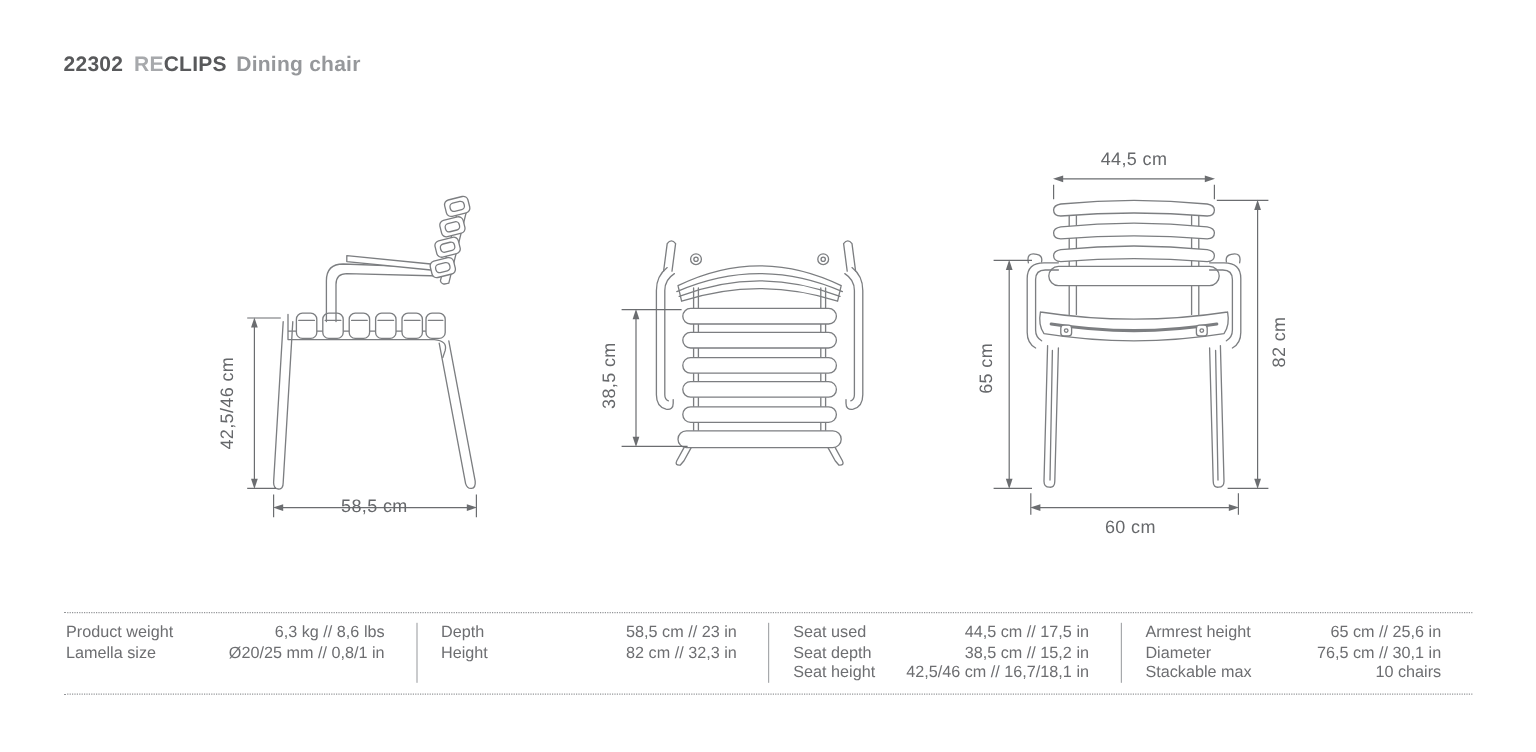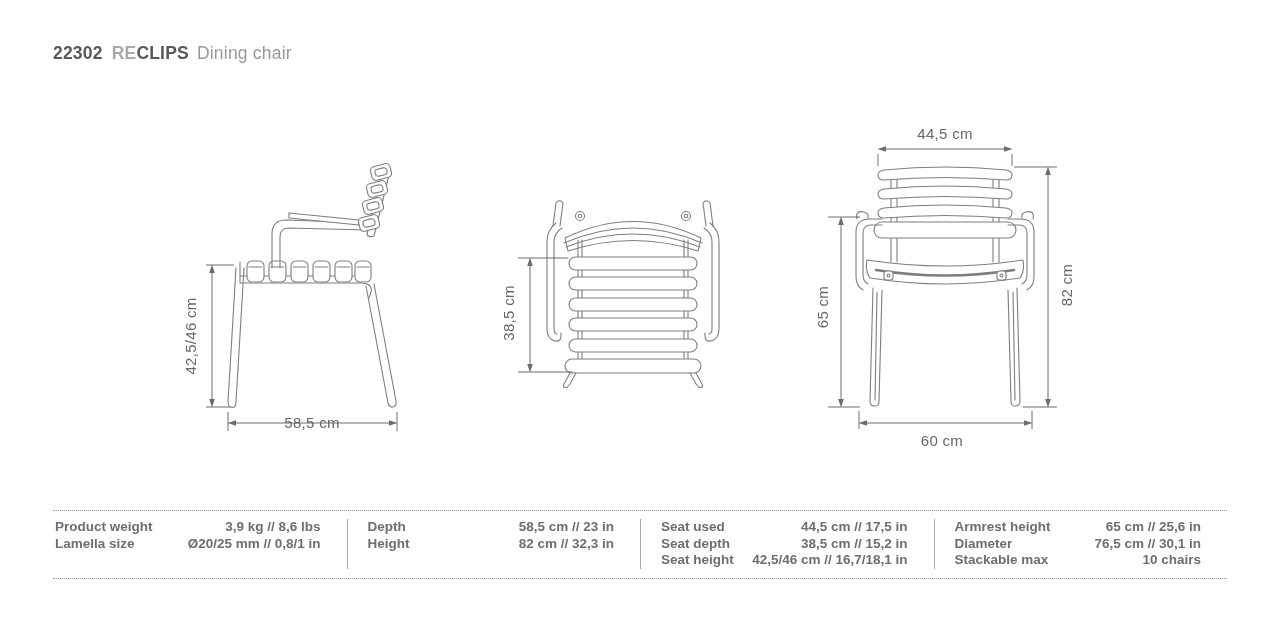--- a/index.html
+++ b/index.html
@@ -3,29 +3,29 @@
 <meta charset="utf-8">
 <style>
   html,body{margin:0;padding:0;background:#fff;}
   .page{position:relative;width:1280px;height:627px;background:#fff;overflow:hidden;
         font-family:"Liberation Sans", sans-serif;}
   .header{position:absolute;left:53px;top:43px;font-size:17.5px;font-weight:bold;
           color:#58595b;letter-spacing:.2px;white-space:nowrap;}
   .header .sku{color:#58595b;margin-right:9px;}
   .header .re{color:#a7a9ac;}
   .header .clips{color:#58595b;text-align:center;}
-  .header .ptype{color:#96989b;font-weight:normal;margin-left:8px;}
+  .header .ptype{color:#96989b;font-weight:bold;margin-left:8px;}
   svg.view{position:absolute;}
   .dim-label{position:absolute;font-size:15px;color:#66686b;white-space:nowrap;
              transform:translate(-50%,-50%);letter-spacing:.3px;}
   .dim-label.v{transform:translate(-50%,-50%) rotate(-90deg);}
   .specs{position:absolute;left:53px;top:510px;width:1174px;
          border-top:1px dotted #939598;border-bottom:1px dotted #939598;
          display:grid;grid-template-columns:repeat(4,1fr);
-         padding:8px 0 9px 0;font-size:13.5px;color:#6d6e71;font-weight:bold;}
+         padding:8px 0 9px 0;font-size:13.5px;color:#6d6e71;}
   .spec-col{padding:0 26px 0 20px;}
   .spec-col:first-child{padding-left:2px;}
   .spec-col + .spec-col{border-left:1px solid #a7a9ac;}
   .spec-row{display:flex;justify-content:space-between;line-height:16.5px;}
   .spec-label{white-space:nowrap;margin-right:10px;}
   .spec-value{white-space:nowrap;text-align:right;}
 </style>
 </head>
 <body>
 
@@ -183,21 +183,21 @@
   <div class="dim-label v" style="left:508px;top:313px">38,5 cm</div>
   <div class="dim-label" style="left:945px;top:133px">44,5 cm</div>
   <div class="dim-label v" style="left:822px;top:307px">65 cm</div>
   <div class="dim-label v" style="left:1066px;top:285px">82 cm</div>
   <div class="dim-label" style="left:942px;top:440px">60 cm</div>
 
   <div class="specs">
     <div class="spec-col">
       <div class="spec-row">
           <span class="spec-label">Product weight</span>
-          <span class="spec-value">3,9 kg // 8,6 lbs</span>
+          <span class="spec-value">6,3 kg // 8,6 lbs</span>
         </div>
       <div class="spec-row">
           <span class="spec-label">Lamella size</span>
           <span class="spec-value">Ø20/25 mm // 0,8/1 in</span>
         </div>
     </div>
     <div class="spec-col">
       <div class="spec-row">
           <span class="spec-label">Depth</span>
           <span class="spec-value">58,5 cm // 23 in</span>

